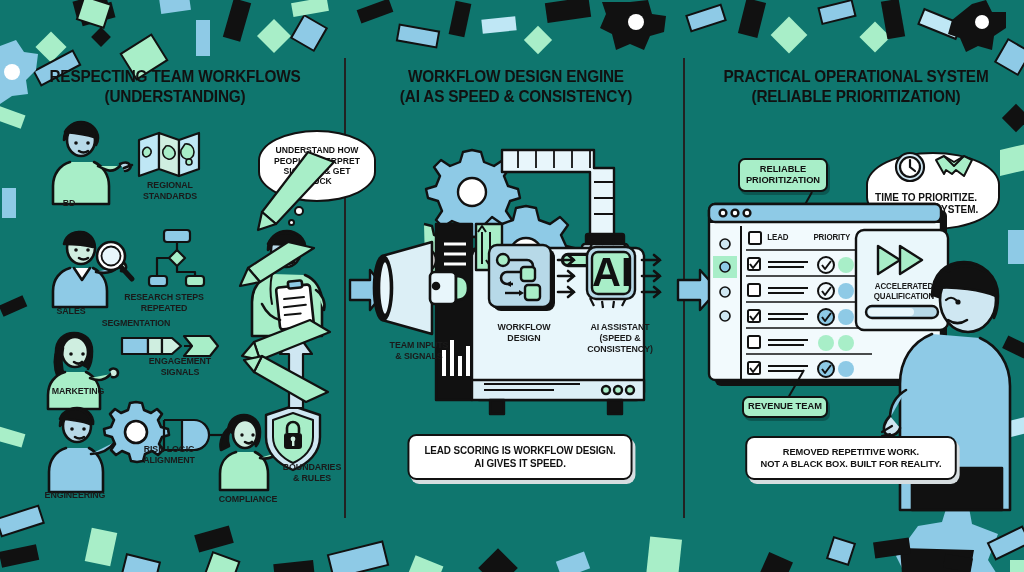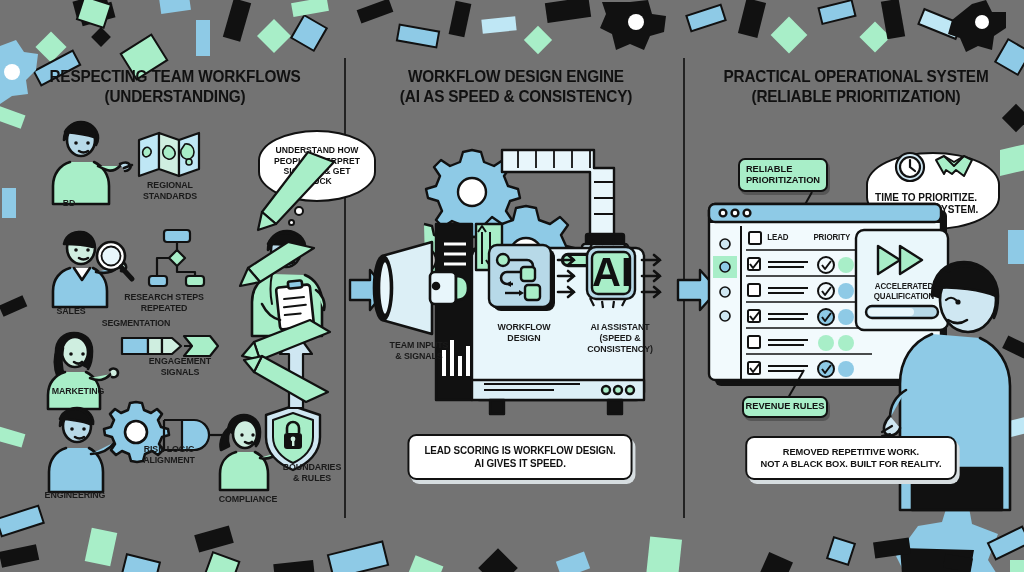--- a/index.html
+++ b/index.html
@@ -2,21 +2,21 @@
 <html><head>
 <meta charset="utf-8">
 <style>
   * { box-sizing: border-box; margin: 0; padding: 0; }
   html, body { width: 1024px; height: 572px; overflow: hidden; }
   body {
     font-family: "Liberation Sans", sans-serif;
     background: #ffffff;
     position: relative;
   }
-  #stage { position: relative; width: 1024px; height: 572px; background: #737373; overflow: hidden; }
+  #stage { position: relative; width: 1024px; height: 572px; background: #0f766e; overflow: hidden; }
 
   .confetti-layer { position: absolute; inset: 0; pointer-events: none; z-index: 1; }
 
   .panels { position: absolute; inset: 0; z-index: 3; }
 
   .divider { position: absolute; width: 2px; background: #222; }
 
   .panel-title {
     position: absolute;
     text-align: center;
@@ -71,20 +71,21 @@
     transform: scaleX(0.97);
     box-shadow: 3px 4px 0 #d6dde0;
   }
 
   .tagbox {
     position: absolute;
     border: 2px solid #111;
     background: #a8eec8;
     border-radius: 7px;
     display:flex; align-items:center; justify-content:center;
+    text-align:center;
     font-weight: 700;
     font-size: 9.3px;
     line-height: 1.2;
     color:#111;
     box-shadow: 2px 3px 0 rgba(0,0,0,.25);
   }
 
   .person { position: absolute; }
 
   svg { display:block; overflow: visible; }
@@ -622,21 +623,21 @@
         <path d="M6 166c-6 6-8 14-4 18 4 4 12 0 14-6" fill="#cfe7f2"></path>
         <path d="M8 176l-10 6M6 184l-8 2" stroke-width="2.2"></path>
         <path d="M28 218h90v42H28z" fill="#111" stroke="#111"></path>
       </g>
     </svg>
 
     <svg style="position:absolute; left:782px; top:368px;" width="26" height="34" viewBox="0 0 26 34">
       <path d="M22 2L6 30" stroke="#111" stroke-width="2" fill="none"></path>
     </svg>
     <div class="tagbox" style="left:742px; top:396px; width:86px; height:22px;">
-      <span>REVENUE RULES</span>
+      <span>REVENUE TEAM</span>
     </div>
 
     <div class="pillbox" style="left:742px; top:436px; width:218px; height:44px; flex-direction:column; font-size:9.6px;">
       <span>REMOVED REPETITIVE WORK.</span>
       <span>NOT A BLACK BOX. BUILT FOR REALITY.</span>
     </div>
 
   </div>
 </div>
 

